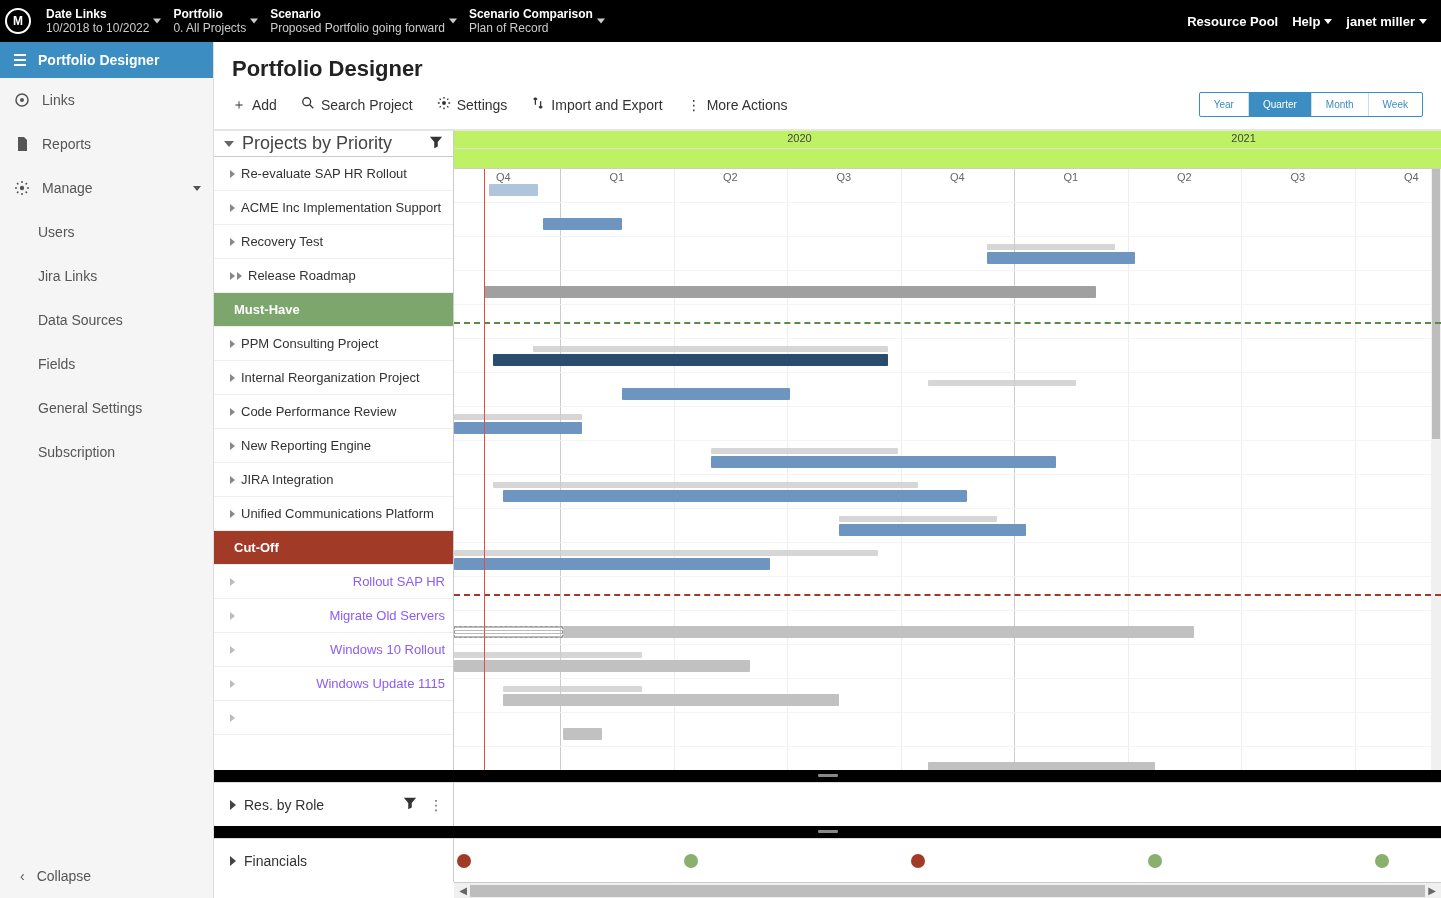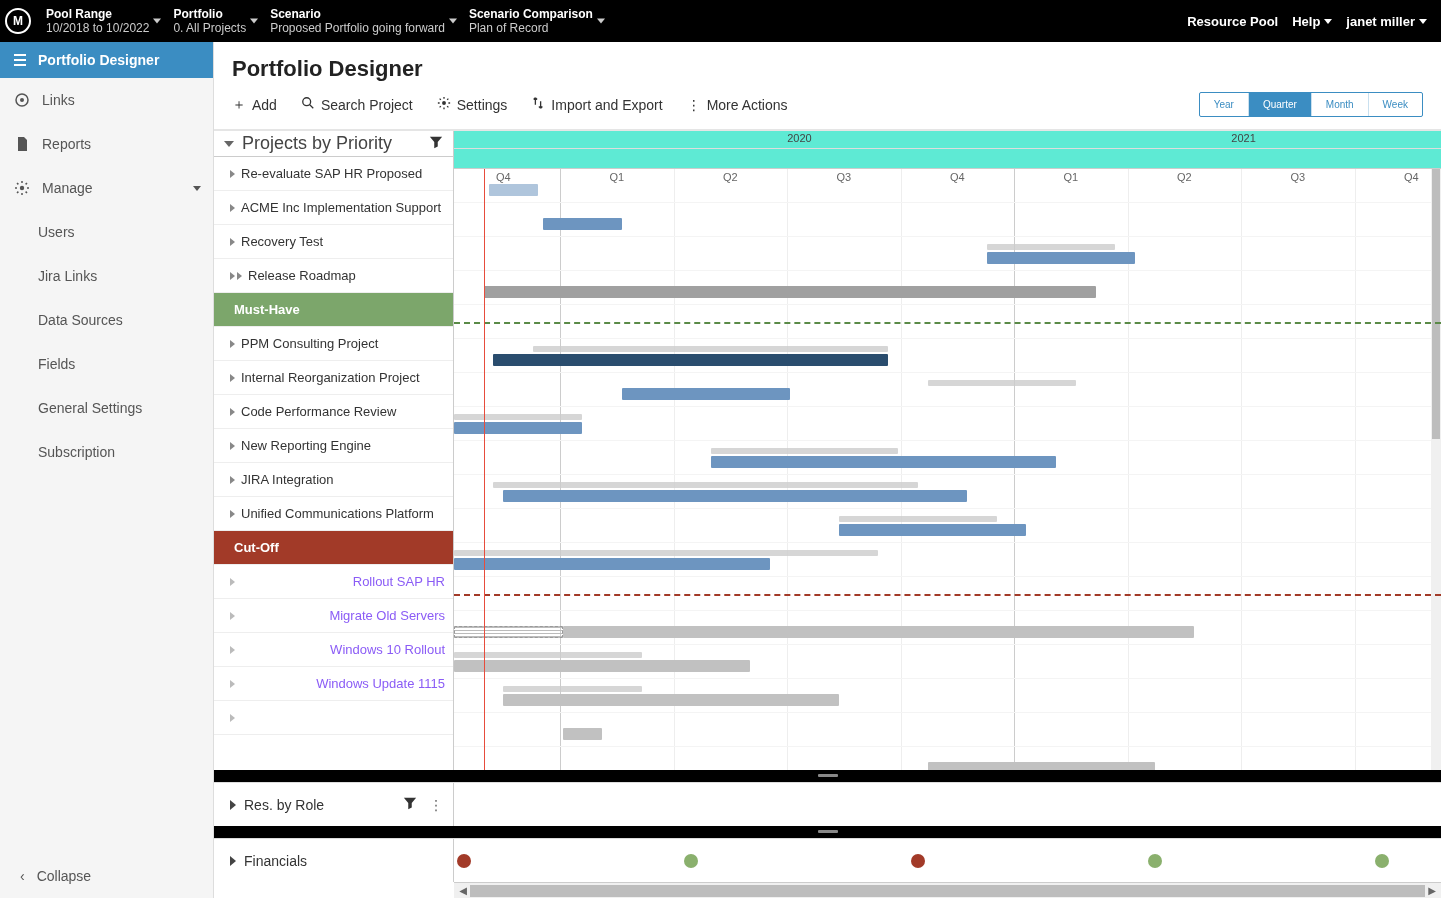--- a/index.html
+++ b/index.html
@@ -49,21 +49,21 @@
   .left-col { width:240px; border-right:1px solid #ccc; display:flex; flex-direction:column; background:#fff; overflow:hidden; }
   .left-header { height:26px; display:flex; align-items:center; padding:0 10px; border-bottom:1px solid #ccc; font-size:18px; color:#444; }
   .left-header .filter { margin-left:auto; }
   .row { height:34px; display:flex; align-items:center; padding:0 8px 0 16px; border-bottom:1px solid #eee; font-size:13px; gap:6px; cursor:pointer; }
   .row.cutoff-after { color:#8b5cf6;justify-content:space-between; }
   .row .chev { font-size:11px; color:#888; }
   .row.must-have { background:#7ca66b; color:#fff; font-weight:600; padding-left:20px; }
   .row.cutoff { background:#a23a28; color:#fff; font-weight:600; padding-left:20px; }
 
   .right-col { flex:1; position:relative; overflow:hidden; }
-  .timeline-header { height:38px; border-bottom:1px solid #ccc; position:relative; background:#5eead4; }
+  .timeline-header { height:38px; border-bottom:1px solid #ccc; position:relative; background:#bef264; }
   .year-row { height:18px; border-bottom:1px solid #ddd; position:relative; }
   .year-lbl { position:absolute; top:1px; font-size:11px; color:#444; transform:translateX(-50%); }
   .q-row { height:20px; position:relative;margin-top:20px; }
   .q-lbl { position:absolute; top:2px; font-size:11px; color:#666; transform:translateX(-50%); }
   .grid-body { position:absolute; top:38px; left:0; right:0; bottom:0; }
   .vline { position:absolute; top:0; bottom:0; width:1px; background:#eee; }
   .vline.thick { background:#ccc; }
   .today-line { position:absolute; top:0; bottom:0; width:1px; background:#e74c3c; z-index:5; }
 
   .bars-row { position:absolute; left:0; right:0; height:34px; border-bottom:1px solid #f4f4f4; }
@@ -106,21 +106,21 @@
 </style>
 </head>
 <body>
 
 <div class="topbar">
   <div class="logo">
     <div class="logo-circle">M</div>
   </div>
   <div id="topbar-items" style="display: flex;">
       <div class="top-item">
-        <span class="label">Pool Range</span>
+        <span class="label">Date Links</span>
         <span class="value">10/2018 to 10/2022</span>
         <span class="caret chevron-down"></span>
       </div>
       <div class="top-item">
         <span class="label">Portfolio</span>
         <span class="value">0. All Projects</span>
         <span class="caret chevron-down"></span>
       </div>
       <div class="top-item">
         <span class="label">Scenario</span>
@@ -258,21 +258,21 @@
             <span>Projects by Priority</span>
             <span class="filter">
               <svg width="14" height="14" viewBox="0 0 16 16">
                   <path d="M1 2h14l-5 6v5l-4 2V8z" fill="#333"></path>
                 </svg>
             </span>
           </div>
           <div id="left-rows" style="flex:1; overflow:hidden; position:relative;">
               <div class="row">
                 <span class="chev chevron-right-sm" style="border-left-color:#888"></span>
-                <span>Re-evaluate SAP HR Proposed</span>
+                <span>Re-evaluate SAP HR Rollout</span>
               </div>
               <div class="row">
                 <span class="chev chevron-right-sm" style="border-left-color:#888"></span>
                 <span>ACME Inc Implementation Support</span>
               </div>
               <div class="row">
                 <span class="chev chevron-right-sm" style="border-left-color:#888"></span>
                 <span>Recovery Test</span>
               </div>
               <div class="row">

